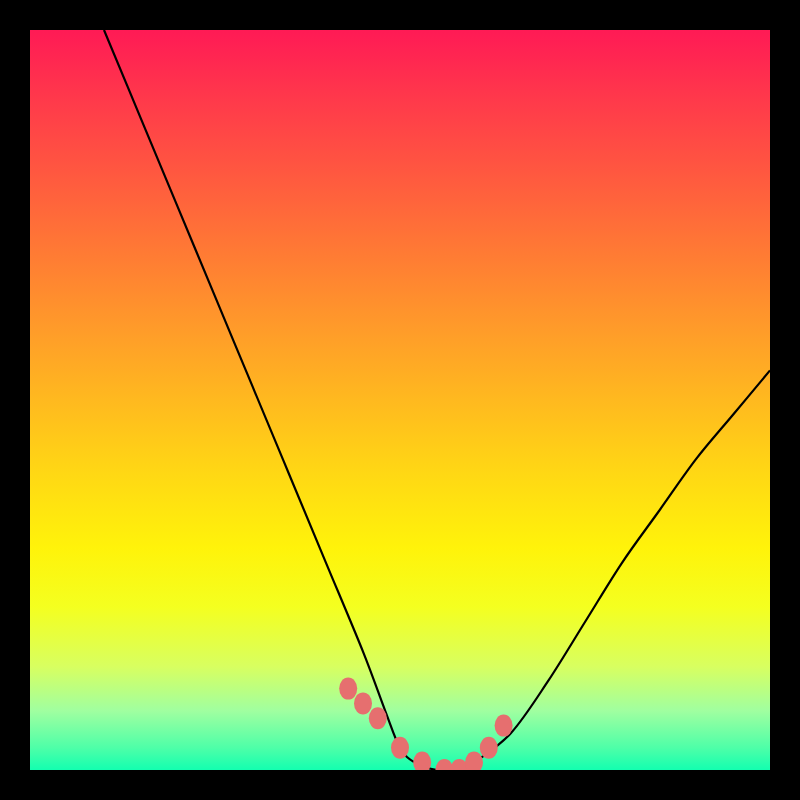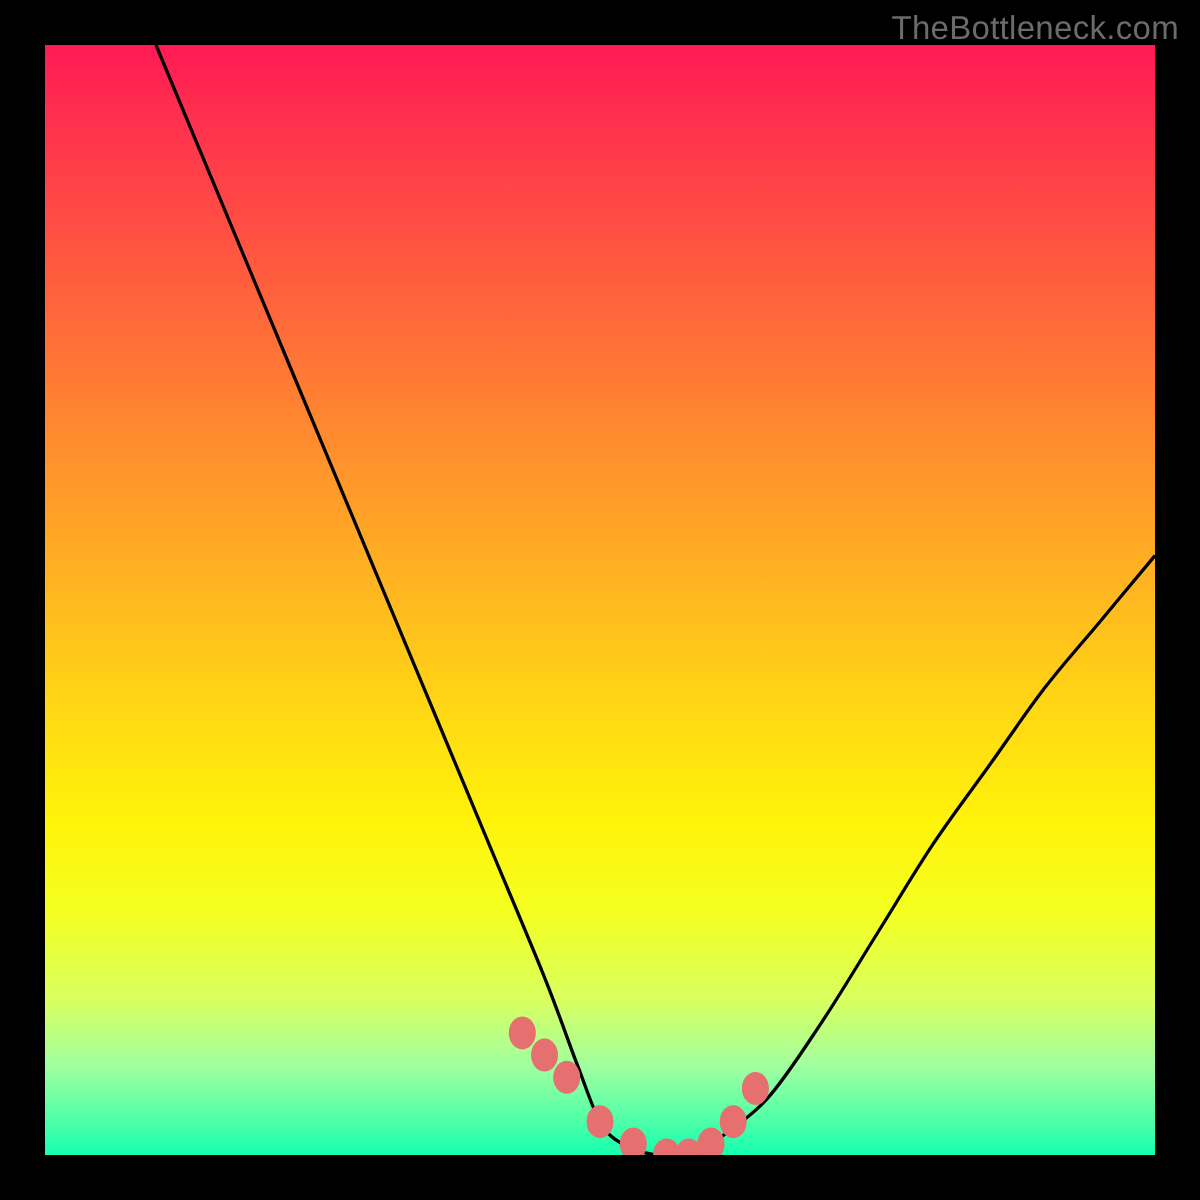--- a/index.html
+++ b/index.html
@@ -82,15 +82,14 @@
           <ellipse cx="392.20000000000005" cy="732.6" rx="9" ry="11" class="marker"></ellipse>
           <ellipse cx="414.40000000000003" cy="740" rx="9" ry="11" class="marker"></ellipse>
           <ellipse cx="429.2" cy="740" rx="9" ry="11" class="marker"></ellipse>
           <ellipse cx="444" cy="732.6" rx="9" ry="11" class="marker"></ellipse>
           <ellipse cx="458.8" cy="717.8" rx="9" ry="11" class="marker"></ellipse>
           <ellipse cx="473.6" cy="695.6" rx="9" ry="11" class="marker"></ellipse>
         </g>
     </svg>
   </div>
 
-  <div class="watermark">TheBottleneck.com</div>
 
 </div>
 
 </body></html>

